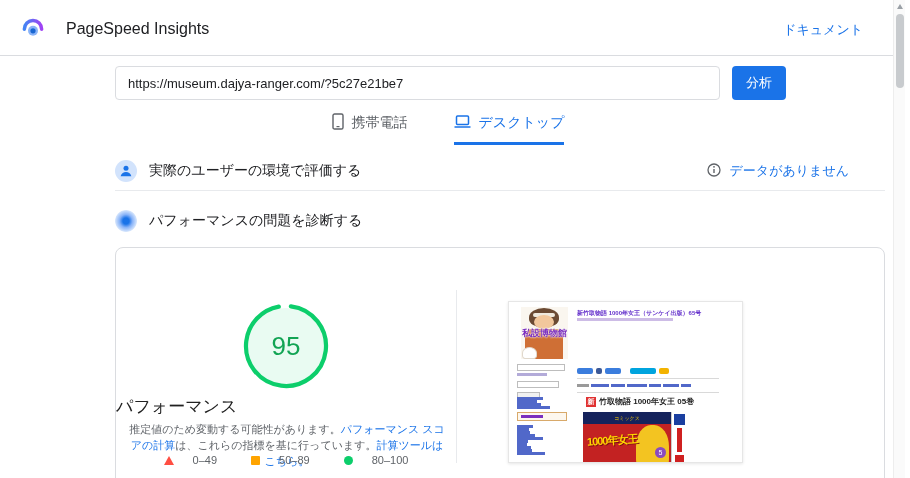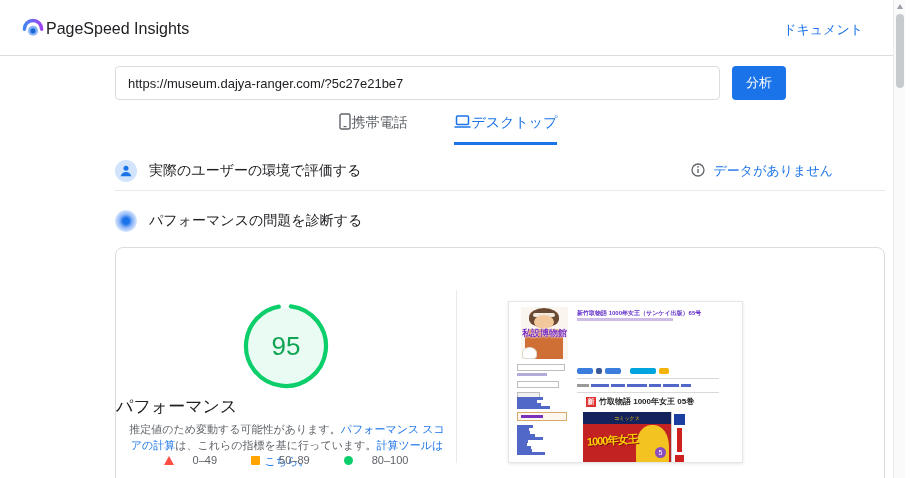--- a/index.html
+++ b/index.html
@@ -2,49 +2,49 @@
 <html><head>
 <meta charset="utf-8">
 <style>
   * { box-sizing: border-box; margin: 0; padding: 0; }
   body { font-family: "Liberation Sans", sans-serif; background: #fff; }
   .page { position: relative; width: 910px; height: 478px; overflow: hidden; background: #fff; }
 
   
   .header { position: absolute; top: 0; left: 0; width: 893px; height: 56px;
             border-bottom: 1px solid #dadce0; background: #fff; }
-  .brand { position: absolute; left: 20px; top: 14px; display: flex; align-items: center; gap: 0; cursor: pointer; }
+  .brand { position: absolute; left: 20px; top: 14px; display: flex; align-items: center; gap: 20px; cursor: pointer; }
   .brand-title { font-size: 16px; color: #202124; }
   .docs-link { position: absolute; right: 30px; top: 21px; font-size: 13px; color: #1a73e8; cursor: pointer; }
 
   
   .url-row { position: absolute; top: 66px; left: 115px; width: 770px; height: 34px; }
   .url-input { position: absolute; left: 0; top: 0; width: 605px; height: 34px;
                border: 1px solid #dadce0; border-radius: 4px; padding: 0 12px;
                font-size: 13px; color: #202124; font-family: "Liberation Sans", sans-serif; outline: none; }
   .analyze-btn { position: absolute; left: 617px; top: 0; width: 54px; height: 34px;
                  background: #1a73e8; color: #fff; border: none; border-radius: 4px;
                  font-size: 13px; cursor: pointer; font-family: "Liberation Sans", sans-serif; }
 
   
   .tabs { position: absolute; top: 113px; left: 115px; width: 770px;
           display: flex; justify-content: center; gap: 46px; transform: translateX(-52px); }
-  .tab { display: flex; align-items: center; gap: 1px; font-size: 14px; color: #5f6368;
+  .tab { display: flex; align-items: center; gap: 8px; font-size: 14px; color: #5f6368;
          padding-bottom: 9px; cursor: pointer; border-bottom: 3px solid transparent; }
   .tab.active { color: #1a73e8; border-bottom-color: #1a73e8; }
 
   
   .section-row { position: absolute; left: 115px; width: 770px; height: 30px;
                  display: flex; align-items: center; }
   .row-field { top: 156px; }
   .row-diag  { top: 206px; }
   .section-icon { width: 22px; height: 22px; border-radius: 50%; flex: 0 0 auto; }
   .diag-icon { background: radial-gradient(circle at 50% 50%, #1a73e8 0 20%, #8ab4f8 42%, #d2e3fc 68%, rgba(210,227,252,0) 76%); }
   .section-label { margin-left: 12px; font-size: 14px; color: #202124; }
-  .field-right { margin-left: auto; margin-right: 52px; display: flex; align-items: center; gap: 9px;
+  .field-right { margin-left: auto; margin-right: 36px; display: flex; align-items: center; gap: 9px;
                  font-size: 13px; color: #1a73e8; cursor: pointer; }
   .divider-h { position: absolute; top: 190px; left: 115px; width: 770px; border-top: 1px solid #e8eaed; }
 
   
   .card { position: absolute; top: 247px; left: 115px; width: 770px; height: 245px;
           border: 1px solid #dadce0; border-radius: 8px; background: #fff; }
   .vdiv { position: absolute; left: 340px; top: 42px; width: 1px; height: 173px; background: #e8eaed; }
 
   .gauge-wrap { position: absolute; left: 124px; top: 52px; width: 92px; height: 92px; }
   .gauge-score { font-size: 26px; fill: #12a454; font-family: "Liberation Sans", sans-serif; }

